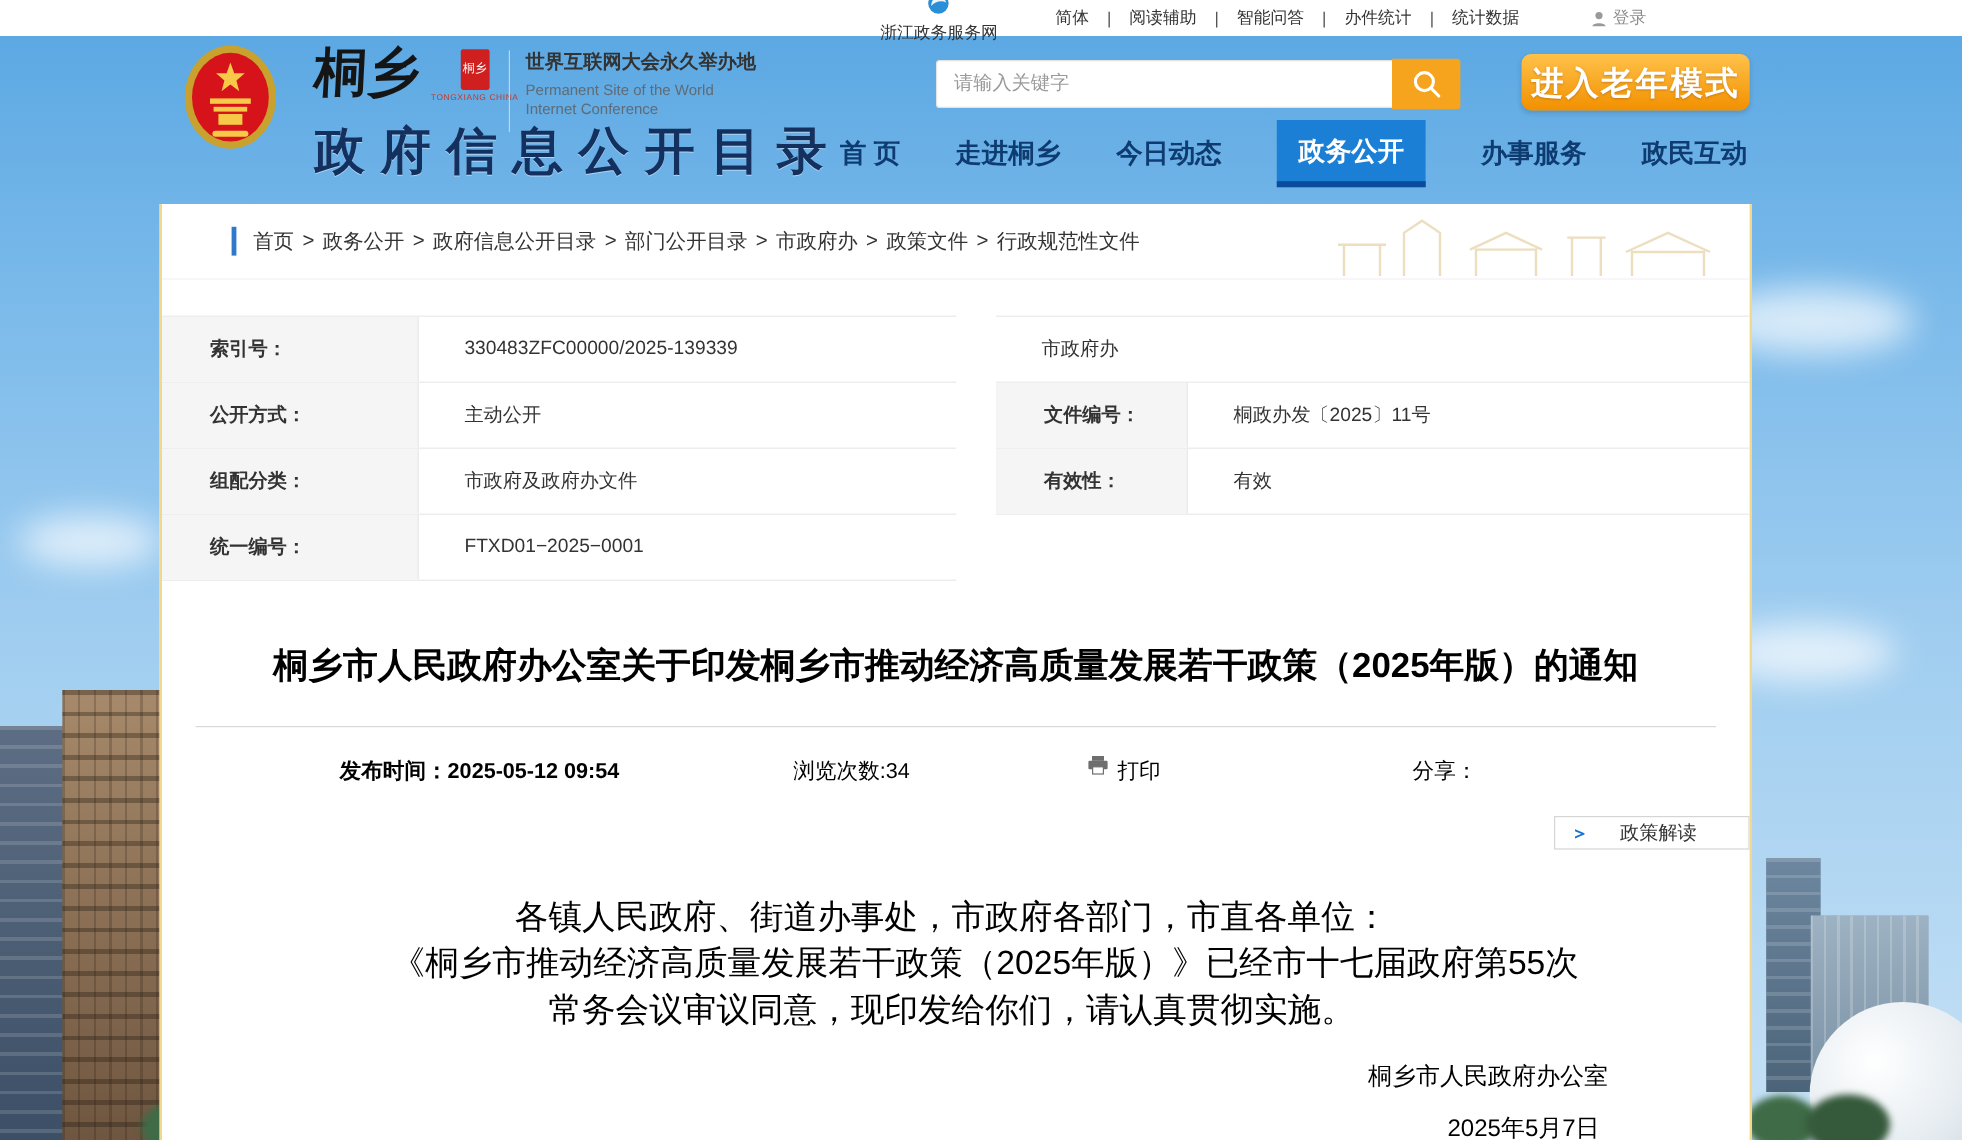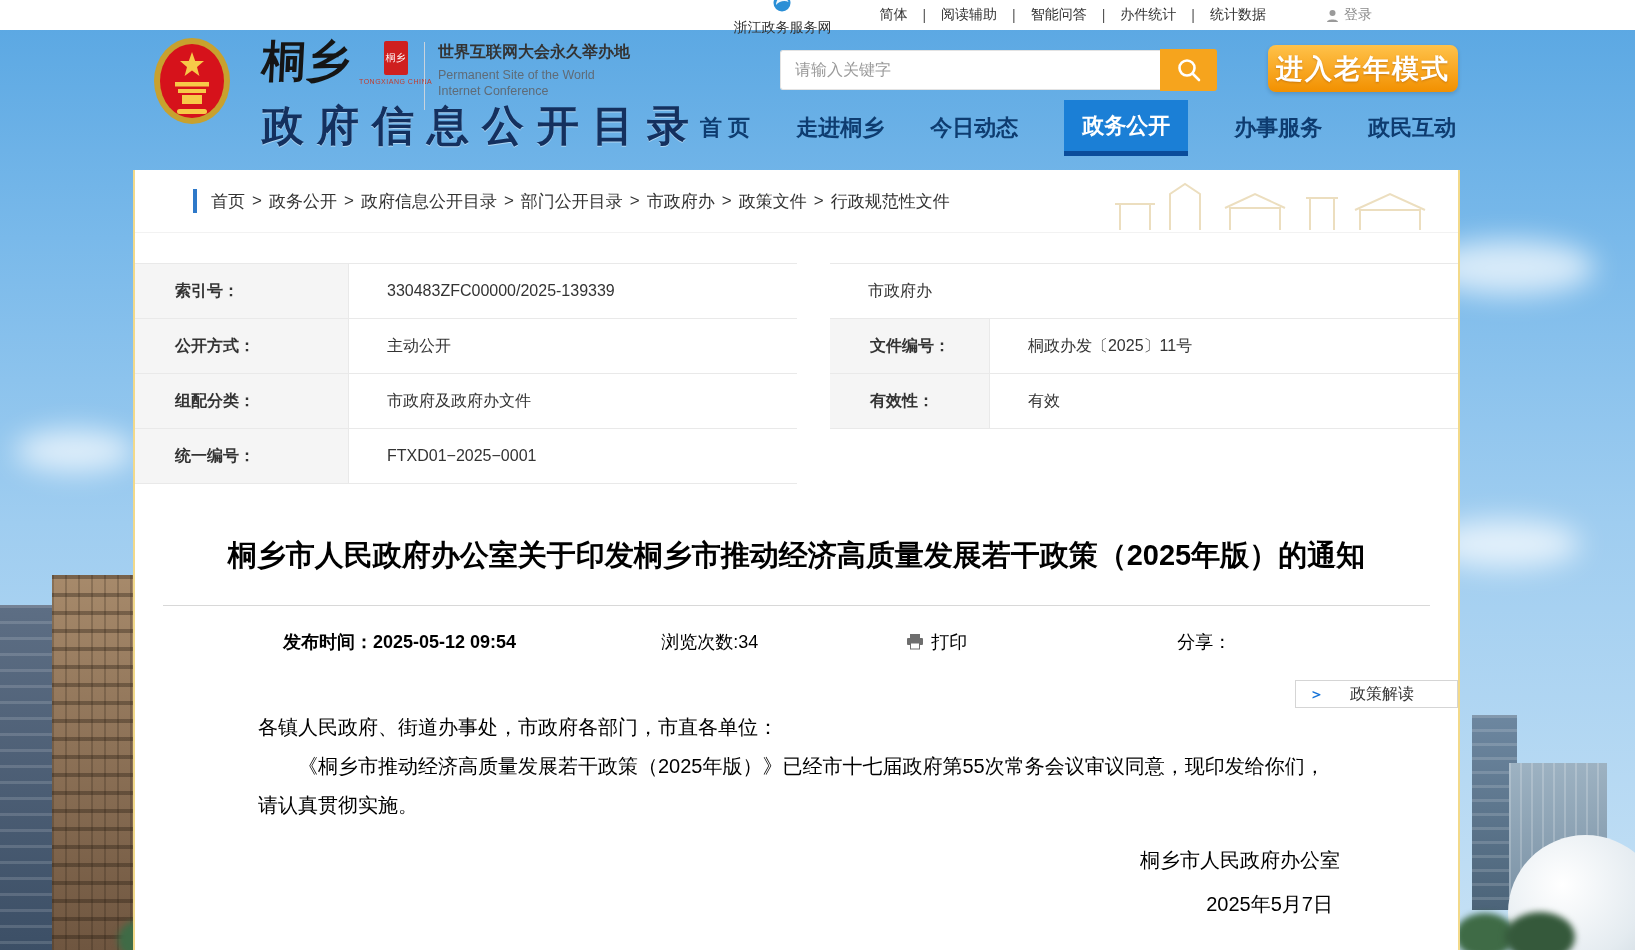--- a/index.html
+++ b/index.html
@@ -93,29 +93,29 @@
   .itable-l .icell-label{width:214px;}
   .itable-r .icell-label{width:160px;}
   .icell-value{flex:1;display:flex;align-items:center;padding-left:38px;font-size:16px;color:#333;}
 
   .doc-title{margin-top:52px;text-align:center;font-size:29px;font-weight:bold;color:#000;padding:0 40px;line-height:1.35;}
   .title-rule{margin:30px 28px 0;border-top:1px solid #d8d8d8;height:0;}
 
   .meta{margin-top:24px;display:flex;align-items:center;font-size:18px;color:#000;padding-left:148px;}
   .meta-publish{font-weight:bold;}
   .meta-views{margin-left:145px;}
-  .meta-print{margin-left:148px;display:flex;align-items:center;gap:7px;cursor:pointer;}
+  .meta-print{margin-left:148px;display:flex;align-items:flex-start;gap:7px;cursor:pointer;}
   .meta-share{margin-left:210px;}
 
   .policy-row{margin-top:26px;display:flex;justify-content:flex-end;}
   .policy-btn{width:163px;height:28px;border:1px solid #d5d5d5;background:#fff;display:flex;align-items:center;
     padding:0 13px;box-sizing:border-box;font-size:16px;color:#333;cursor:pointer;font-family:inherit;}
   .policy-arrow{color:#1472d8;font-weight:bold;font-size:15px;margin-right:26px;}
 
-  .body-text{padding:0 130px 0 123px;font-size:20px;line-height:39px;color:#000;}
+  .body-text{margin-top:36px;padding:0 130px 0 123px;font-size:28px;line-height:39px;color:#000;text-align:center;}
   .body-text p{margin:0;}
   .p-indent{text-indent:2em;}
   .sign-name{text-align:right;padding-right:118px;font-size:20px;margin-top:22px;color:#000;}
   .sign-date{text-align:right;padding-right:125px;font-size:20px;margin-top:17px;color:#000;}
 </style>
 </head>
 <body>
 
 <div class="cloud c1"></div>
 <div class="cloud c2"></div>

